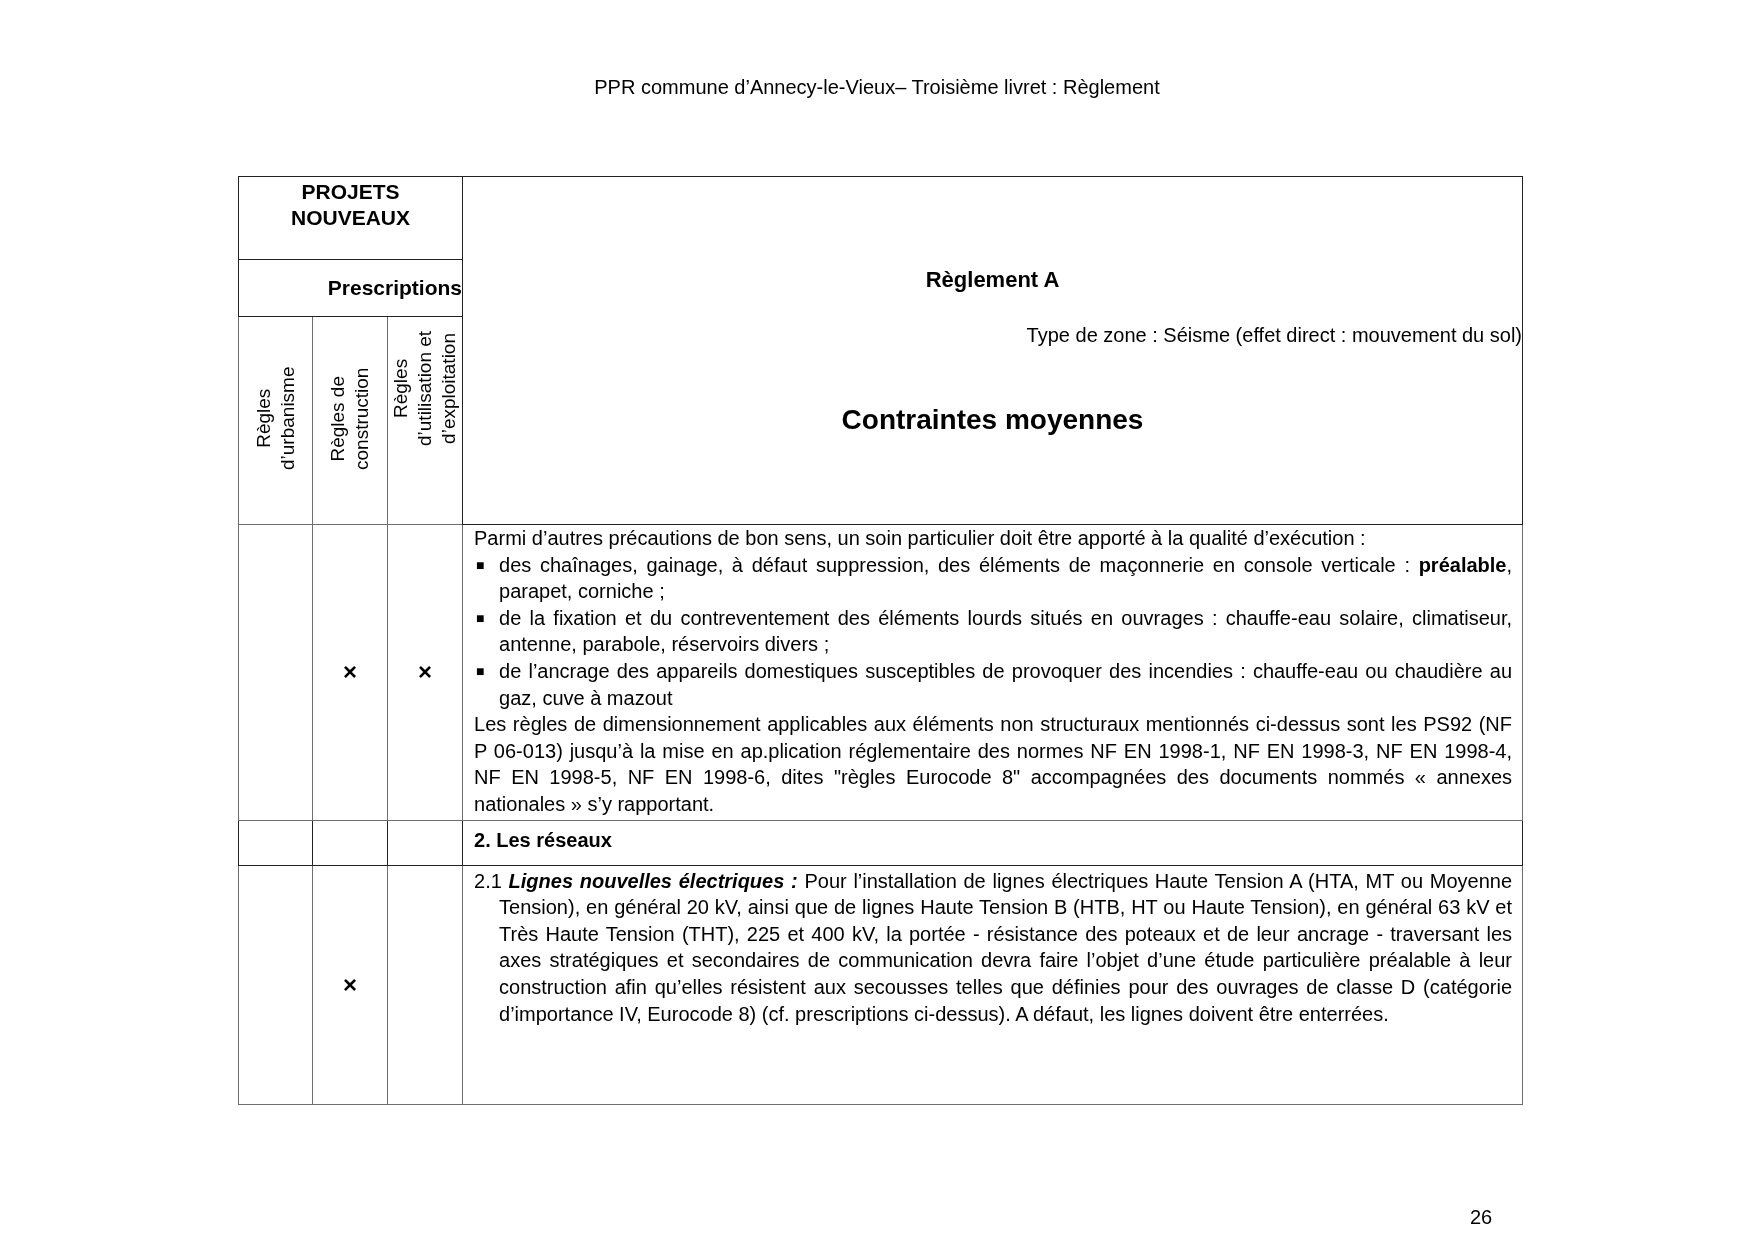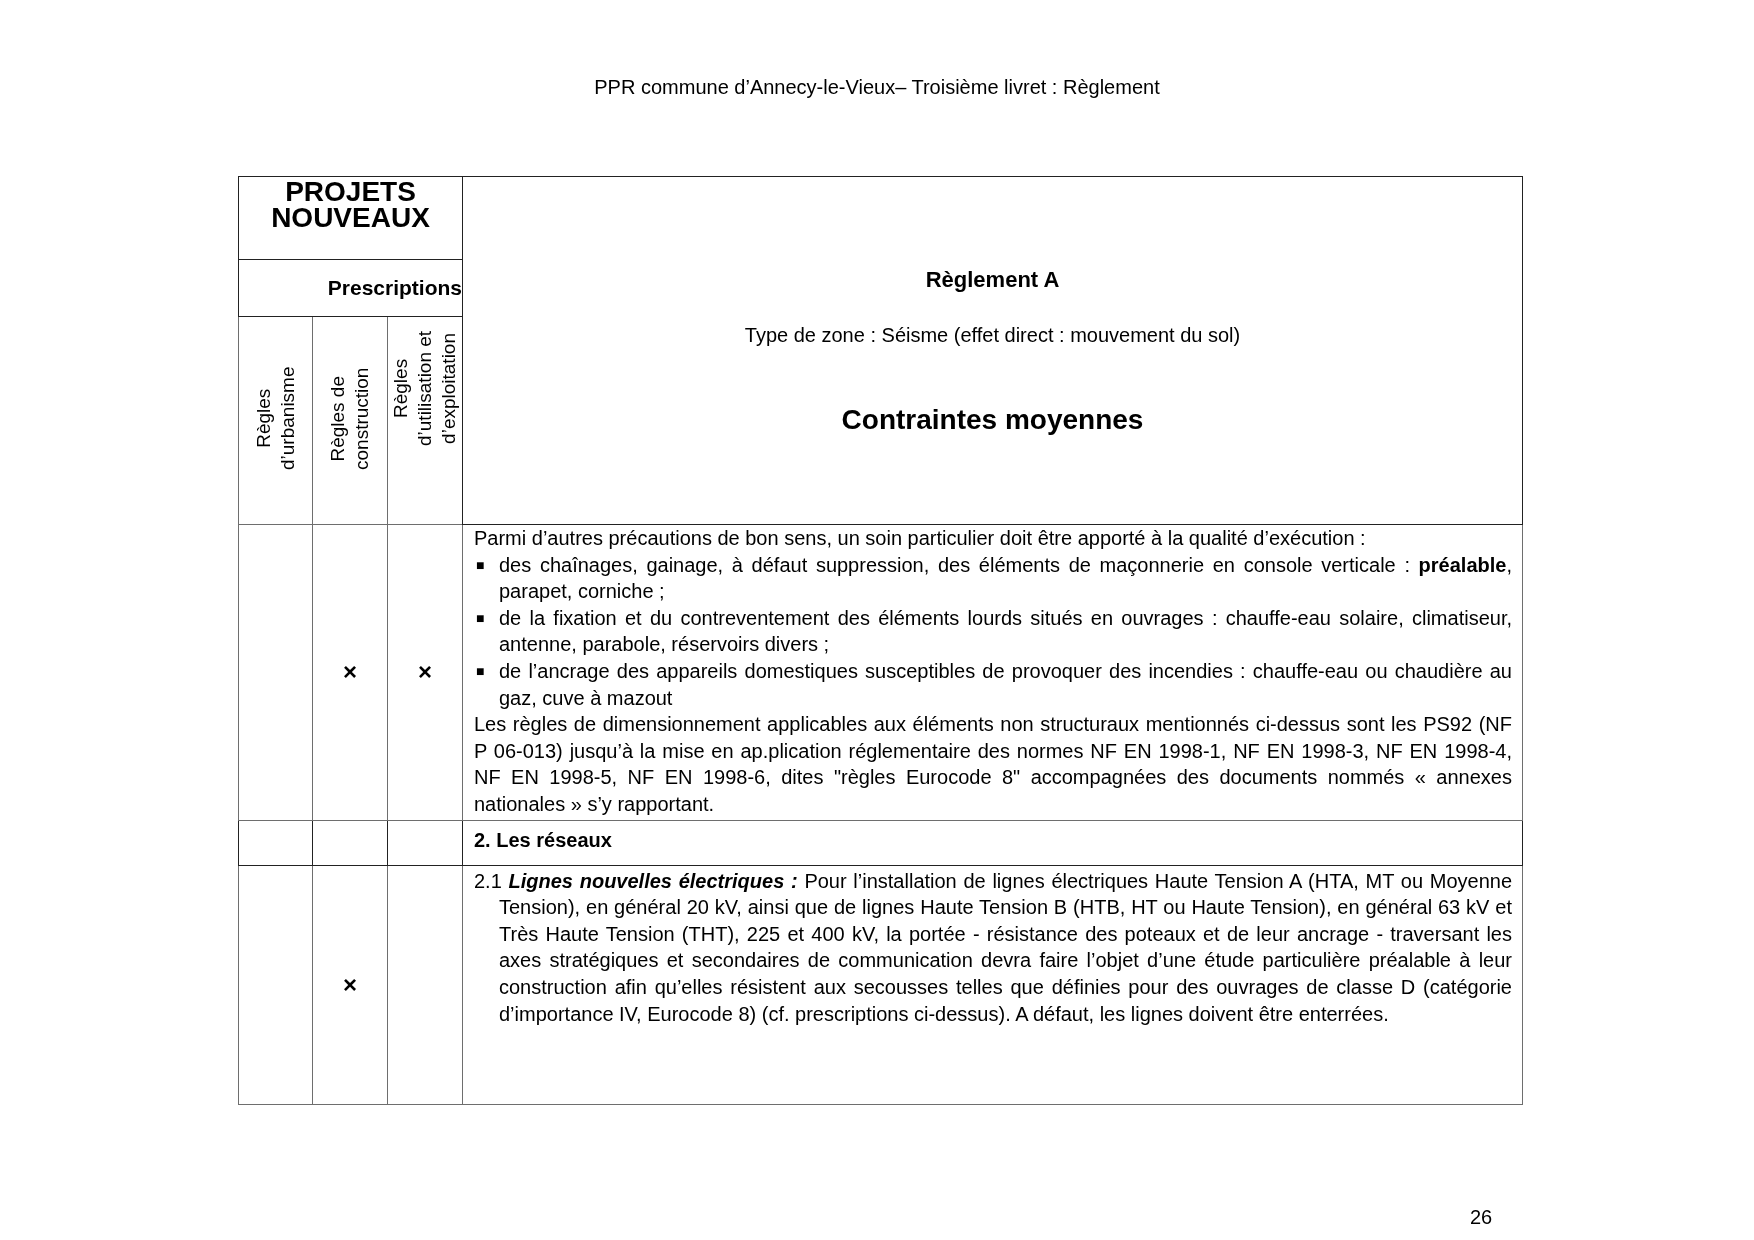--- a/index.html
+++ b/index.html
@@ -7,33 +7,33 @@
          font-family: "Liberation Sans", sans-serif; color: #000; }
   .running-header { position: absolute; top: 76px; left: 0; width: 1754px; text-align: center;
          font-size: 20px; }
   .page-number { position: absolute; top: 1206px; left: 1470px; font-size: 20px; }
 
   table.reg { position: absolute; left: 238px; top: 176px; width: 1284px;
         border-collapse: collapse; table-layout: fixed; }
   table.reg td { border: 1.5px solid #6e6e6e; padding: 0; vertical-align: top; }
   col.c1 { width: 74px; } col.c2 { width: 75px; } col.c3 { width: 75px; } col.c4 { width: 1060px; }
 
-  .h-projets { height: 80px; text-align: center; font-weight: bold; font-size: 28px;
+  .h-projets { height: 80px; text-align: center; font-weight: bold; font-size: 21px;
         line-height: 26px; padding-top: 2px !important; }
   .h-prescr { height: 56px; text-align: right; font-weight: bold; font-size: 21px;
         vertical-align: middle !important; }
   .h-rot { height: 207px; position: relative; }
   .rot { position: absolute; left: 50%; bottom: 6px; transform-origin: 0 0;
         transform: rotate(-90deg); white-space: nowrap; font-size: 19px; line-height: 24px;
         text-align: center; }
   .rot span { display: block; }
 
   .reg-head { text-align: center; position: relative; margin-left: 44px; }
   .reg-title { position: absolute; top: 90px; width: 100%; font-weight: bold; font-size: 22px; }
-  .reg-zone { position: absolute; top: 147px; width: 100%; font-size: 20px; }
+  .reg-zone { position: absolute; top: 147px; width: 100%; font-size: 20px; text-align: right; }
   .reg-constraints { position: absolute; top: 227px; width: 100%; font-weight: bold; font-size: 28px; }
 
   .body-text { font-size: 20px; line-height: 26.6px; padding: 0 10px 2px 11px !important;
         text-align: justify; }
   .body-text p { margin: 0; }
   .bullet { position: relative; padding-left: 25px; }
   .bullet .sq { position: absolute; left: 2px; top: 0; font-size: 14px; }
   .mark { text-align: center; vertical-align: middle !important; font-size: 24px; font-weight: bold; }
   .section-title { font-weight: bold; font-size: 20px; padding: 8px 10px 0 11px !important; height: 36px; }
   .hang { padding-left: 25px; text-indent: -25px; }

